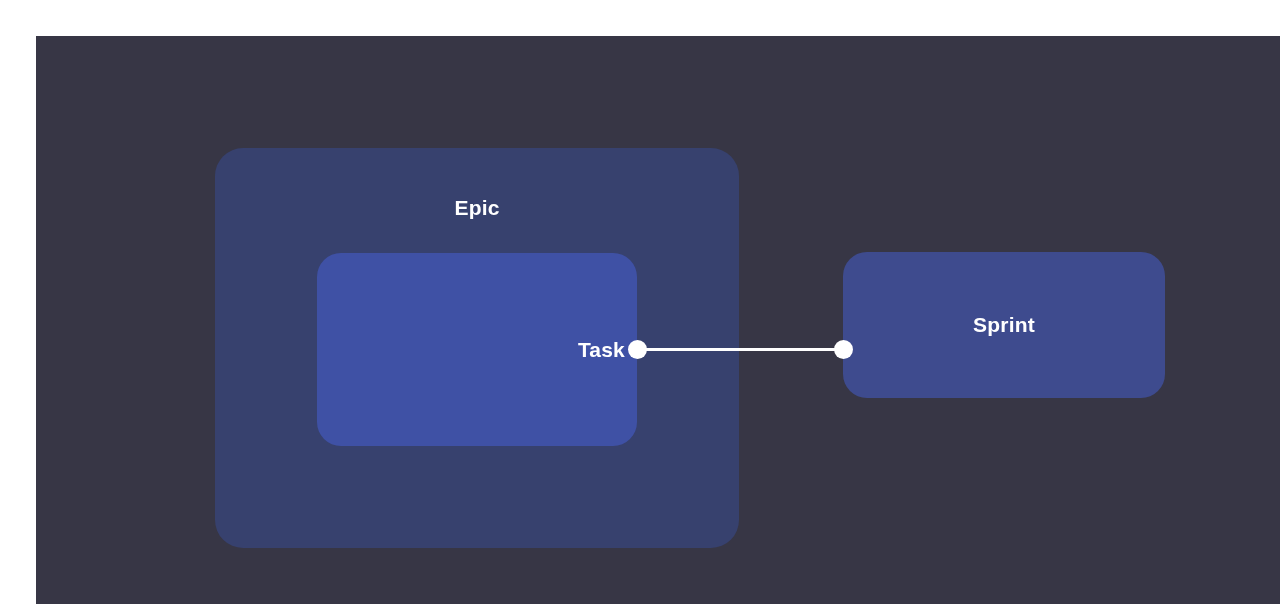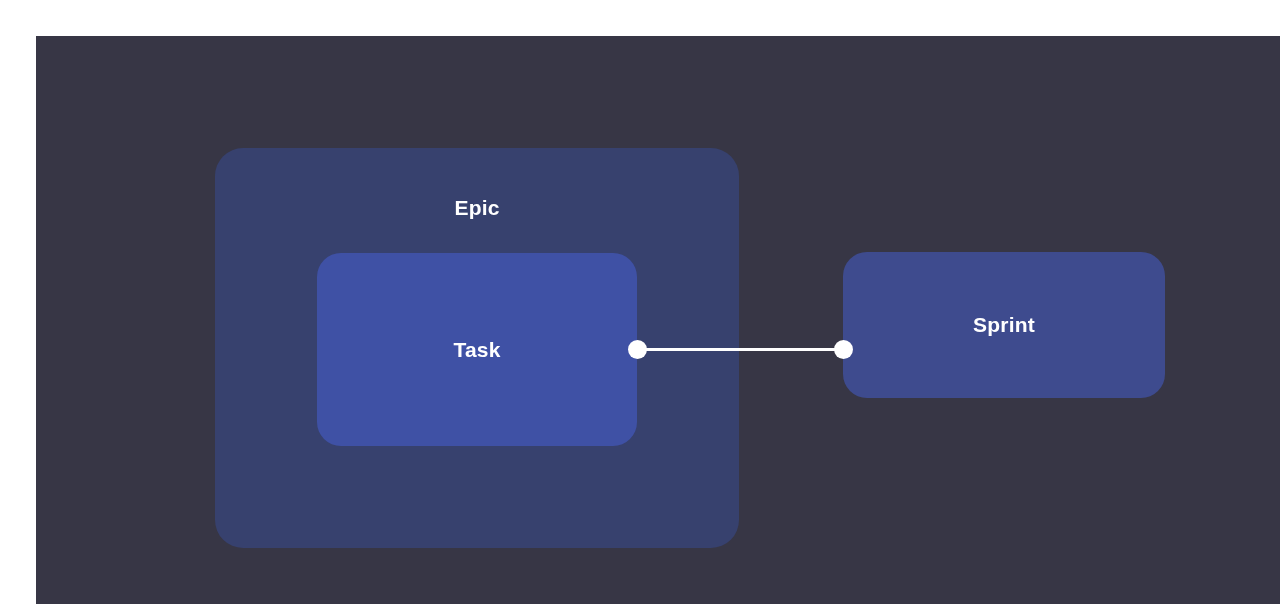--- a/index.html
+++ b/index.html
@@ -30,21 +30,21 @@
     border-radius: 28px;
   }
   .node-epic .node-label {
     position: absolute;
     top: 36px; left: 0; right: 0;
   }
   
   .node-task {
     left: 269px; top: 205px;
     width: 320px; height: 193px;
-    display: flex; align-items: center; justify-content: center;
+    display: flex; align-items: center; justify-content: flex-end;
   }
   
   .node-sprint {
     left: 795px; top: 204px;
     width: 322px; height: 146px;
     display: flex; align-items: center; justify-content: center;
   }
   
   .edge-line {
     position: absolute;

